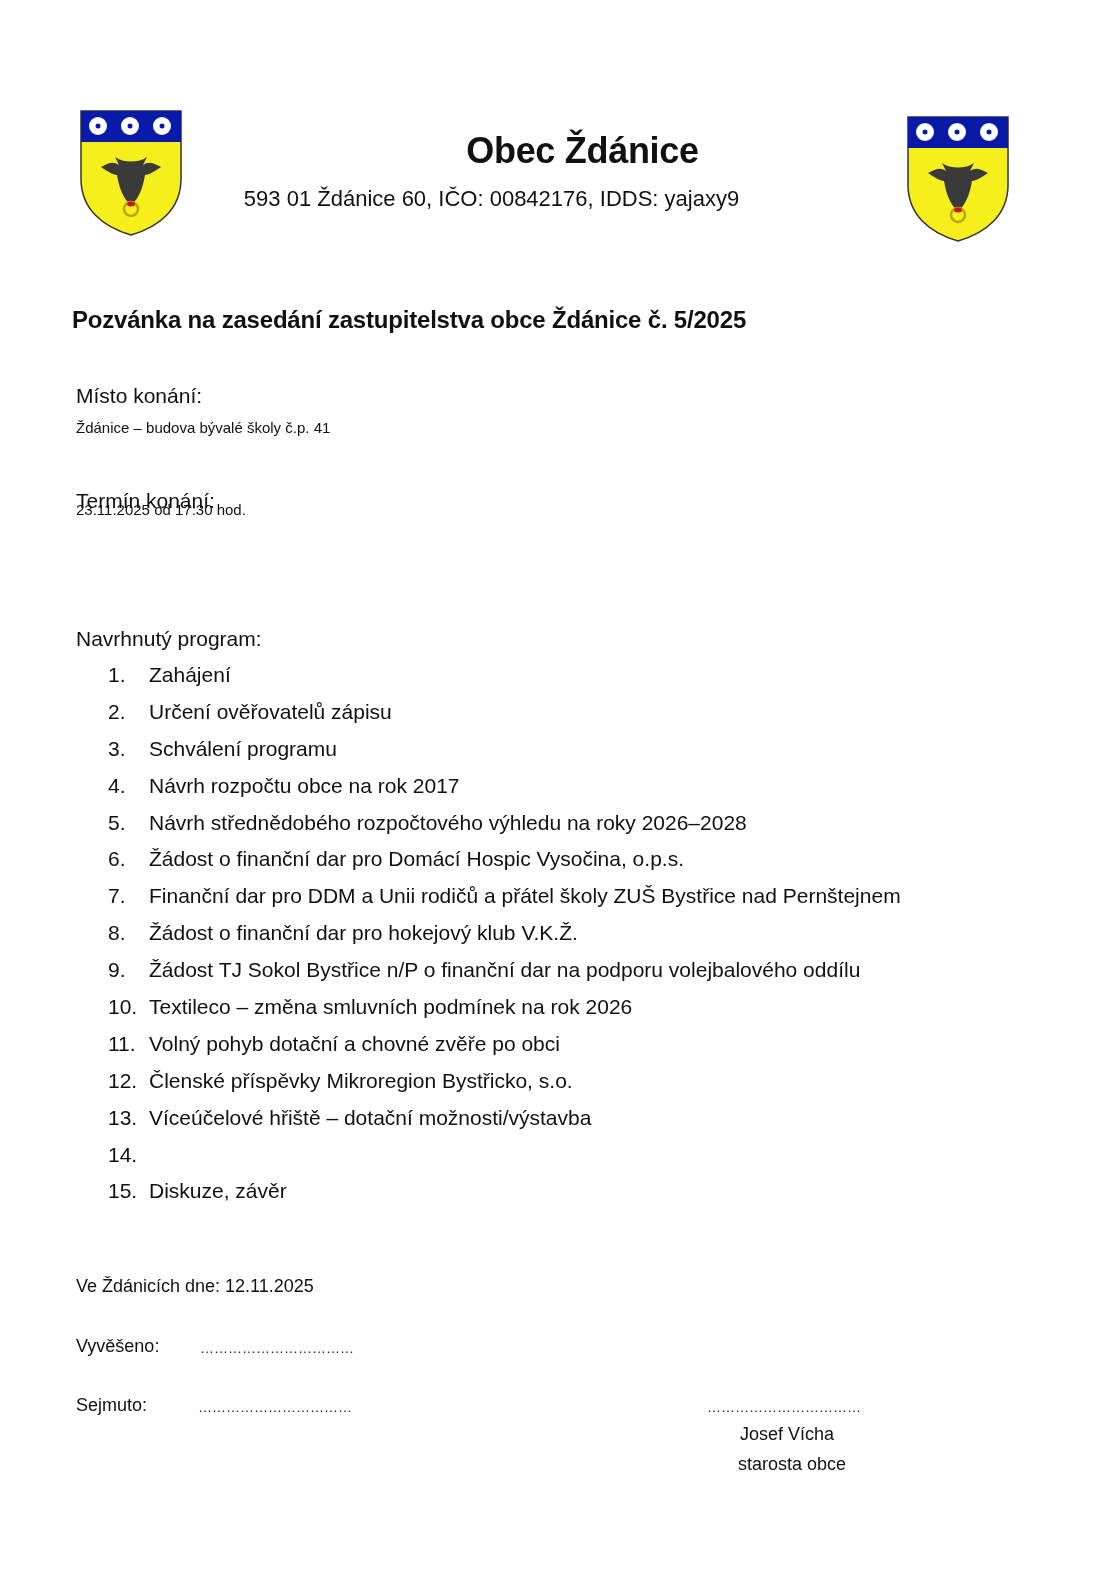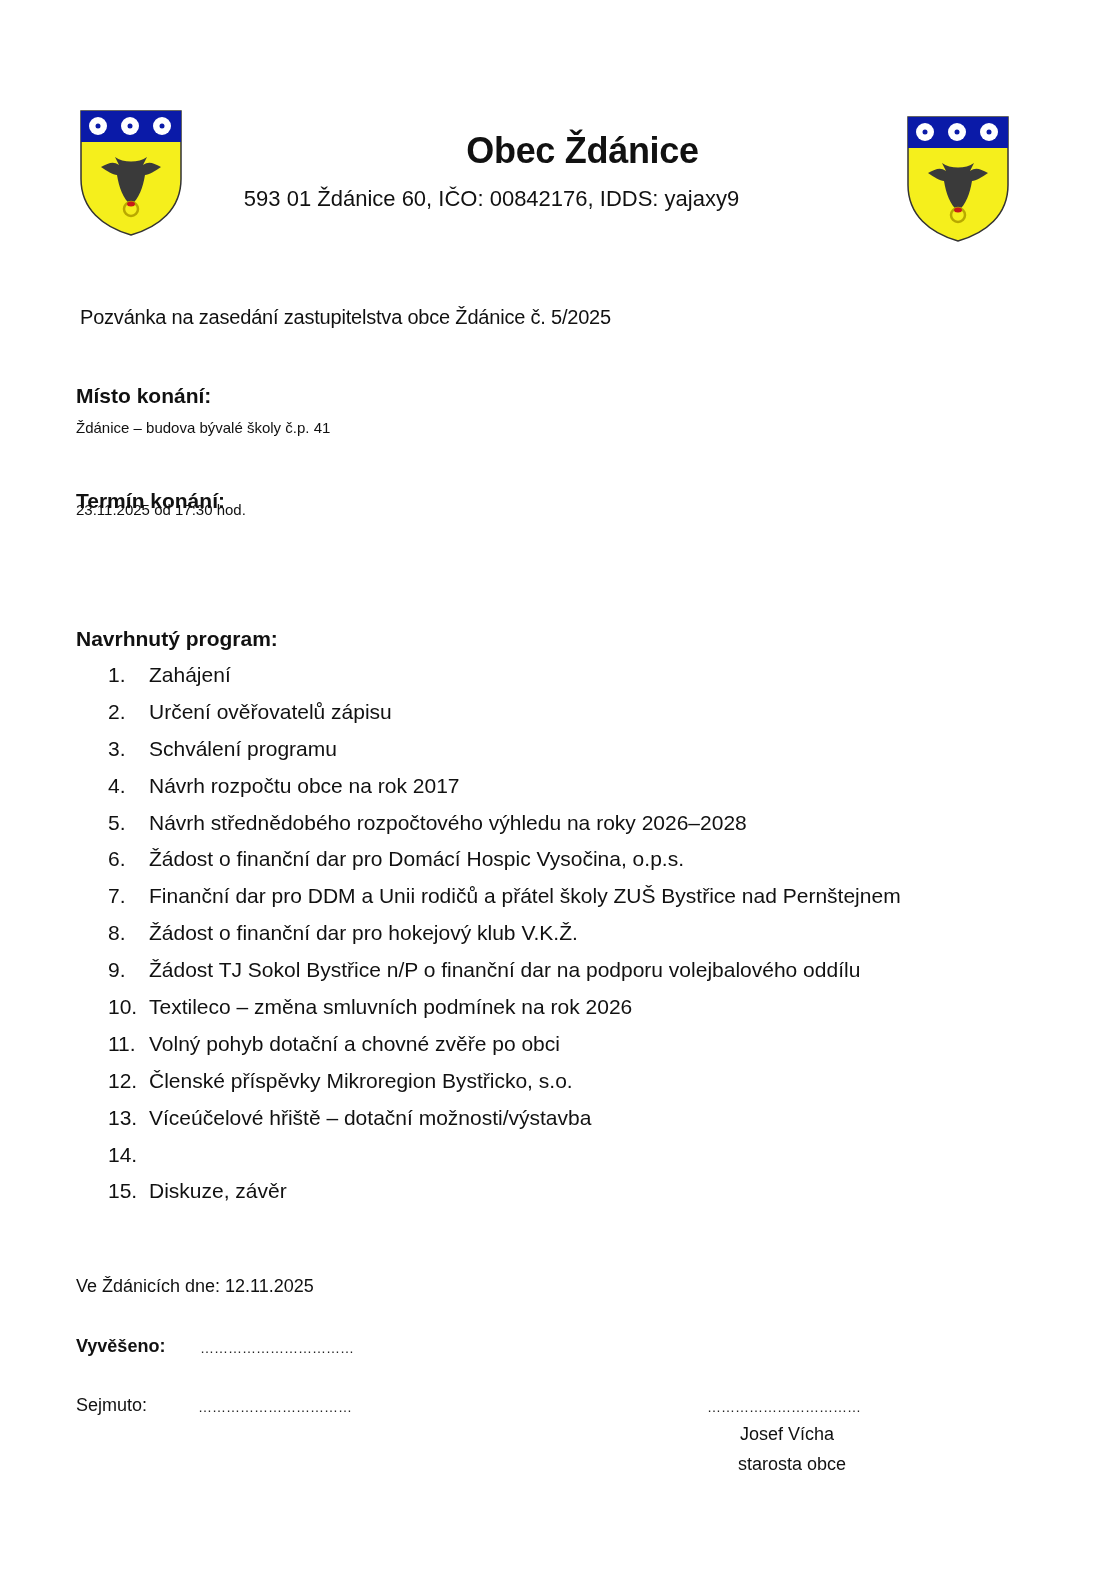--- a/index.html
+++ b/index.html
@@ -6,34 +6,34 @@
   body { width: 1095px; height: 1571px; position: relative; overflow: hidden;
          font-family: "Liberation Sans", "DejaVu Sans", sans-serif; color: #111111; }
   .crest { position: absolute; width: 104px; height: 128px; }
   .crest svg { width: 100%; height: 100%; display: block; }
   #crest-left { left: 79px; top: 109px; }
   #crest-right { left: 906px; top: 115px; }
   .title { position: absolute; left: 0; width: 1095px; top: 130px; text-align: center;
            font-size: 36px; font-weight: bold; letter-spacing: -0.3px; padding-left: 35px; }
   .address { position: absolute; left: 0; width: 983px; top: 186px; text-align: center;
              font-size: 22px; }
-  .doc-heading { position: absolute; left: 80px; top: 306px; font-size: 20px; font-weight: normal; letter-spacing: -0.2px; }
-  .label { position: absolute; left: 76px; font-size: 21px; font-weight: bold; }
+  .doc-heading { position: absolute; left: 72px; top: 306px; font-size: 24px; font-weight: bold; letter-spacing: -0.2px; }
+  .label { position: absolute; left: 76px; font-size: 21px; font-weight: normal; }
   .value { position: absolute; left: 76px; font-size: 15px; }
   #place-label { top: 384px; }
   #place-value { top: 419px; }
   #date-label { top: 489px; }
   #date-value { top: 501px; }
   #program-label { top: 627px; }
   .agenda { position: absolute; left: 108px; top: 660px; margin: 0; padding: 0; list-style: none; }
   .agenda li { font-size: 21px; height: 36.9px; line-height: 30px; display: flex; }
   .agenda .num { width: 41px; display: inline-block; }
   .footer-text { position: absolute; left: 76px; font-size: 18px; }
   #footer-date { top: 1276px; }
-  #posted-label { top: 1336px; font-weight: bold; }
+  #posted-label { top: 1336px; }
   #removed-label { top: 1395px; }
   .dots { position: absolute; font-size: 14px; letter-spacing: 0px; color: #222; }
   #posted-dots { left: 200px; top: 1340px; }
   #removed-dots { left: 198px; top: 1399px; }
   #sign-dots { left: 707px; top: 1399px; }
   .sign-text { position: absolute; font-size: 18px; text-align: center; width: 160px; }
   #sign-name { left: 707px; top: 1424px; }
   #sign-role { left: 712px; top: 1454px; }
 </style>
 </head>

